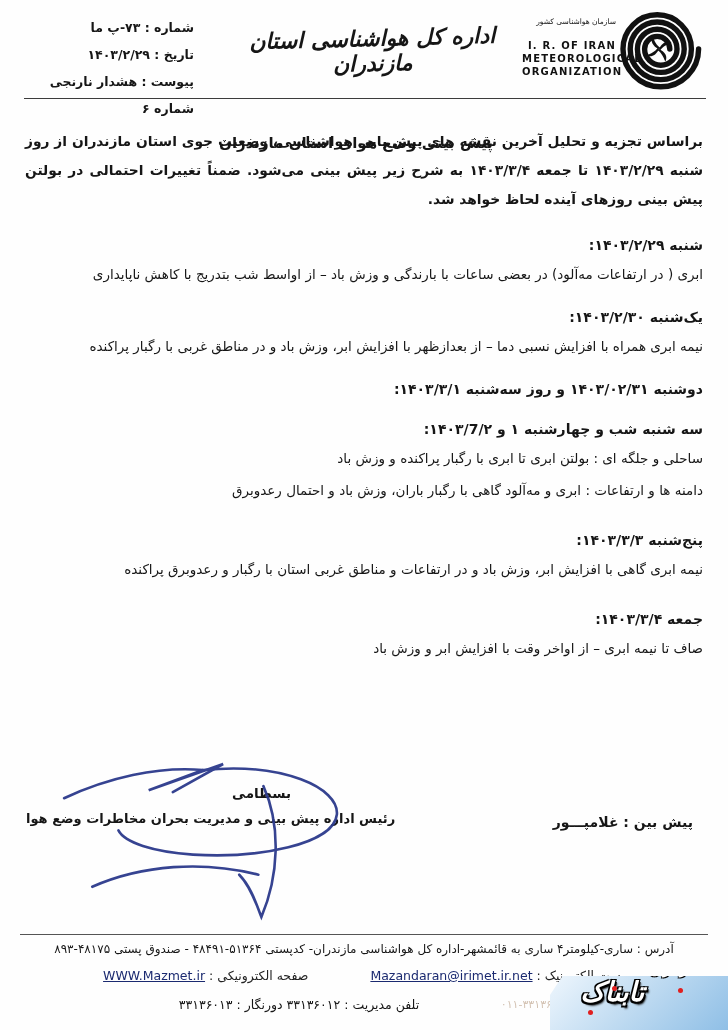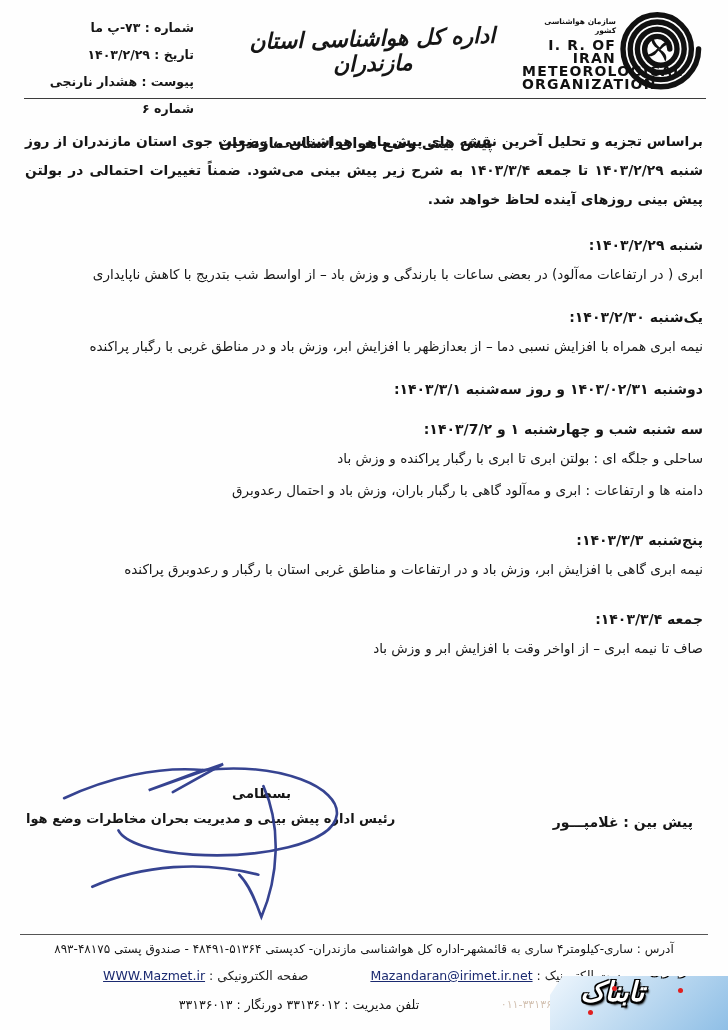--- a/index.html
+++ b/index.html
@@ -9,22 +9,22 @@
     font-family:"DejaVu Sans", sans-serif; color:#161616;
   }
   
   .meta{position:absolute; top:14px; left:18px; width:176px; text-align:right;
         font-size:12.5px; font-weight:bold; line-height:27px;}
   .org-title{position:absolute; top:26px; left:225px; width:295px; text-align:center;
         font-size:22px; font-weight:bold; font-style:italic; transform:rotate(-1.5deg);}
   .logo{position:absolute; top:4px; right:24px; width:182px; height:92px;}
   .logo-spiral{position:absolute; right:0; top:0; width:90px; height:90px;}
   .logo-text{position:absolute; right:88px; top:13px; width:94px; text-align:right; color:#111;}
-  .logo-text .fa{font-size:7.5px; font-weight:bold; letter-spacing:.5px; margin-bottom:4px;}
-  .logo-text .en{font-size:14px; font-weight:bold; letter-spacing:1.2px;
+  .logo-text .fa{font-size:7.5px; font-weight:normal; letter-spacing:.5px; margin-bottom:13px;}
+  .logo-text .en{font-size:10px; font-weight:bold; letter-spacing:1.2px;
                  direction:ltr; line-height:13px;}
   .header-rule{position:absolute; top:98px; left:24px; right:22px; border-top:1.6px solid #3c3c3c;}
   
   .doc-title{position:absolute; top:103px; left:0; right:16px; text-align:center;
              font-size:15px; font-weight:bold;margin-top:31px;}
   .content{position:absolute; top:127px; right:25px; left:25px;}
   .intro{margin:0; font-size:13.8px; font-weight:bold; line-height:29px; text-align:justify;}
   .section{margin-top:21px;}
   .section.gap-lg{margin-top:28px;}
   .sec-head{font-size:14px; font-weight:bold; 

